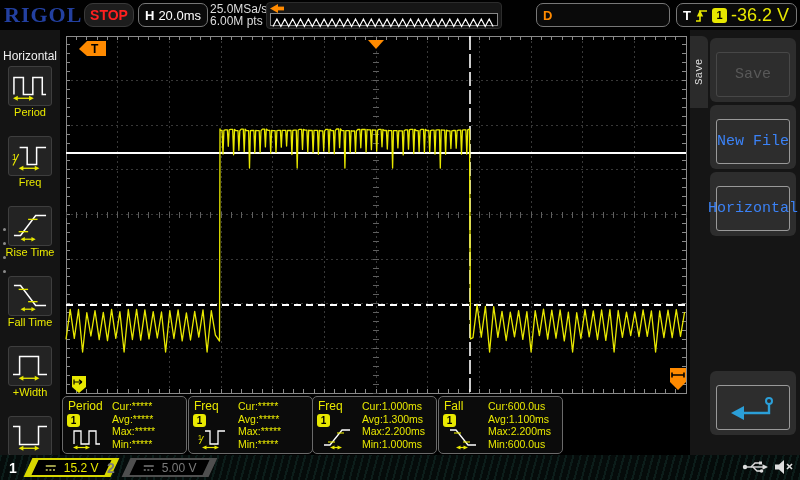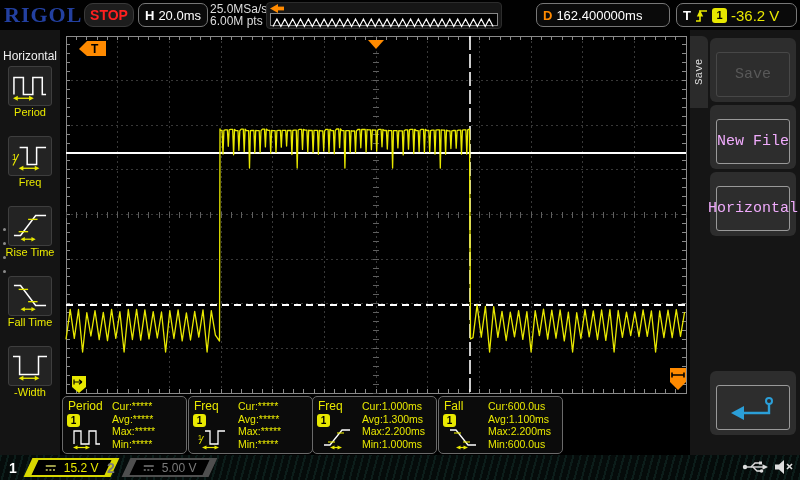--- a/index.html
+++ b/index.html
@@ -21,21 +21,21 @@
   .tb-key{font-weight:bold;margin:0 4px 0 6px;}
   .tb-key.orange{color:#ff8a00;}
   .tb-val{flex:1;text-align:left;margin-right:6px;white-space:nowrap;}
   .rate{position:absolute;left:210px;top:3px;font-size:12px;line-height:12px;color:#ddd;}
   .membar{position:absolute;left:266px;top:2px;width:234px;height:25px;background:#161616;
     border:1px solid #2c2c2c;border-radius:4px;}
   .memwin{position:absolute;left:3px;right:3px;top:10px;bottom:2px;background:#000;border:1px solid #888;}
   .memarrow{position:absolute;left:2px;top:1px;}
   .trig-badge{width:15px;height:15px;background:#e8e800;color:#000;border-radius:3px;
     font-size:11px;font-weight:bold;text-align:center;line-height:15px;margin:0 4px;}
-  .trig-level{color:#e8e800;font-size:15px;margin-right:7px;white-space:nowrap;}
+  .trig-level{color:#e8e800;font-size:18px;margin-right:7px;white-space:nowrap;}
 
   
   #leftbar{position:absolute;left:0;top:30px;width:60px;height:425px;background:#141414;}
   .lb-title{padding-top:19px;text-align:center;color:#f0f0f0;font-size:12px;}
   .lb-item{width:60px;height:67px;text-align:center;cursor:pointer;}
   .lb-icon{width:42px;height:38px;margin:3px auto 0;background:#232323;border:1px solid #3e3e3e;
     border-radius:3px;display:flex;align-items:center;justify-content:center;}
   .lb-label{color:#e8e800;font-size:11px;line-height:13px;white-space:nowrap;}
   .lb-dots{position:absolute;left:3px;top:198px;}
   .lb-dots i{display:block;width:3px;height:3px;border-radius:50%;background:#8a8a8a;margin-bottom:11px;}
@@ -54,21 +54,21 @@
   .mlines{position:absolute;right:4px;top:3px;width:70px;font-size:10.5px;line-height:12.5px;white-space:nowrap;}
 
   
   #rightbar{position:absolute;left:690px;top:30px;width:130px;height:425px;background:#151515;font-family:Liberation Mono, monospace;}
   .vtab{position:absolute;left:0;top:6px;width:18px;height:72px;background:#2b2b2b;
     border-radius:0 0 0 6px;color:#ddd;font-size:11px;writing-mode:vertical-rl;
     transform:rotate(180deg);text-align:center;line-height:18px;}
   .sbtn{position:absolute;left:20px;width:86px;height:64px;background:#2d2d2d;border-radius:6px;cursor:pointer;}
   .sbtn-inner{position:absolute;left:6px;right:6px;top:14px;bottom:5px;border:1px solid #999;
     border-radius:3px;display:flex;align-items:center;justify-content:center;
-    color:#f0abfc;font-size:15px;white-space:nowrap;}
+    color:#3b82f6;font-size:15px;white-space:nowrap;}
   .sbtn.disabled .sbtn-inner{border-color:#474747;color:#585858;}
 
   
   #bottombar{position:absolute;left:0;top:455px;width:800px;height:25px;
     background:repeating-linear-gradient(105deg,#0c1d1a 0 2px,#050b0a 2px 7px);}
   .chtab{position:absolute;top:2px;height:21px;display:flex;align-items:center;cursor:pointer;}
   .chnum{font-size:14px;font-weight:bold;width:18px;text-align:center;}
   .chbody{transform:skewX(-25deg);height:15px;background:#000;display:flex;align-items:center;
     padding:0 9px;margin-left:6px;}
   .chbody>*{transform:skewX(25deg);}
@@ -107,21 +107,20 @@
       </svg>
       <div class="memwin">
         <svg width="226" height="11" viewBox="0 0 226 11">
             <polyline id="memwave" fill="none" stroke="#fff" stroke-width="1.2" points="2.0,9.5 5.9,2 9.9,9.5 13.8,2 17.7,9.5 21.7,2 25.6,9.5 29.5,2 33.4,9.5 37.4,2 41.3,9.5 45.2,2 49.2,9.5 53.1,2 57.0,9.5 61.0,2 64.9,9.5 68.8,2 72.7,9.5 76.7,2 80.6,9.5 84.5,2 88.5,9.5 92.4,2 96.3,9.5 100.3,2 104.2,9.5 108.1,2 112.0,9.5 116.0,2 119.9,9.5 123.8,2 127.8,9.5 131.7,2 135.6,9.5 139.6,2 143.5,9.5 147.4,2 151.3,9.5 155.3,2 159.2,9.5 163.1,2 167.1,9.5 171.0,2 174.9,9.5 178.8,2 182.8,9.5 186.7,2 190.6,9.5 194.6,2 198.5,9.5 202.4,2 206.4,9.5 210.3,2 214.2,9.5 218.2,2 222.1,9.5"></polyline>
           </svg>
       </div>
     </div>
 
     <div class="tb-box tb-d">
       <span class="tb-key orange">D</span>
-      <span class="tb-val">162.400000ms</span>
     </div>
 
     <div class="tb-box tb-t">
       <span class="tb-key">T</span>
       <svg width="13" height="17" viewBox="0 0 13 17">
         <path d="M1,14 H5 V4 H12" fill="none" stroke="#e8e800" stroke-width="1.6"></path>
         <polygon points="5,3 1.8,9.5 8.2,9.5" fill="#e8e800"></polygon>
       </svg>
       <span class="trig-badge">1</span>
       <span class="trig-level">-36.2 V</span>
@@ -178,20 +177,31 @@
         <line x1="8" y1="11" x2="18" y2="11" stroke="#e8e800" stroke-width="1.4"></line>
         <line x1="18" y1="24" x2="28" y2="24" stroke="#e8e800" stroke-width="1.4"></line>
         <line x1="13" y1="32" x2="23" y2="32" stroke="#e8e800" stroke-width="1.4"></line>
         <polygon points="10,32 14.5,29.6 14.5,34.4" fill="#e8e800"></polygon>
             <polygon points="26,32 21.5,29.6 21.5,34.4" fill="#e8e800"></polygon>
       </svg>
         </div>
       <div class="lb-label">Fall Time</div>
     </div>
 
+    <div class="lb-item">
+      <div class="lb-icon">
+          <svg width="38" height="34" viewBox="0 0 40 36">
+        <path d="M2,27 H9 V8 H29 V27 H38" fill="none" stroke="#fff" stroke-width="1.6"></path>
+        <line x1="12" y1="31" x2="26" y2="31" stroke="#e8e800" stroke-width="1.4"></line>
+        <polygon points="8,31 13,28.4 13,33.6" fill="#e8e800"></polygon>
+            <polygon points="30,31 25,28.4 25,33.6" fill="#e8e800"></polygon>
+      </svg>
+        </div>
+      <div class="lb-label">+Width</div>
+    </div>
 
     <div class="lb-item">
       <div class="lb-icon">
           <svg width="38" height="34" viewBox="0 0 40 36">
         <path d="M2,8 H9 V27 H29 V8 H38" fill="none" stroke="#fff" stroke-width="1.6"></path>
         <line x1="12" y1="31" x2="26" y2="31" stroke="#e8e800" stroke-width="1.4"></line>
         <polygon points="8,31 13,28.4 13,33.6" fill="#e8e800"></polygon>
             <polygon points="30,31 25,28.4 25,33.6" fill="#e8e800"></polygon>
       </svg>
         </div>

